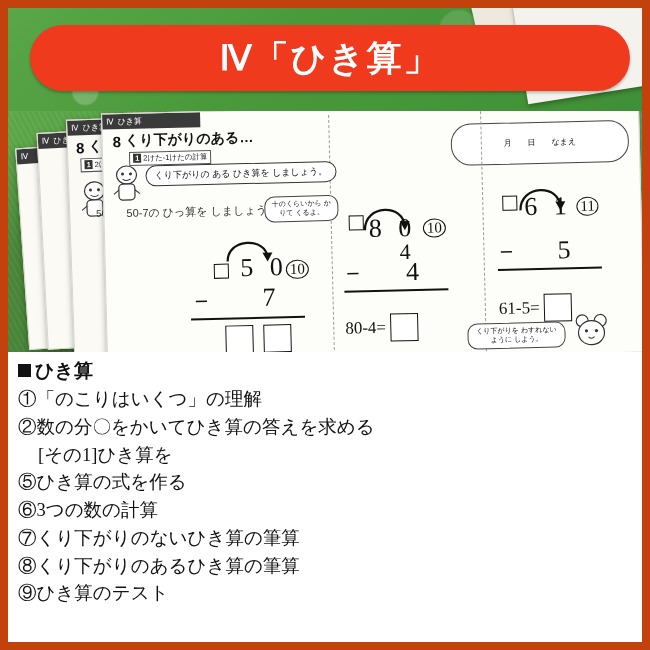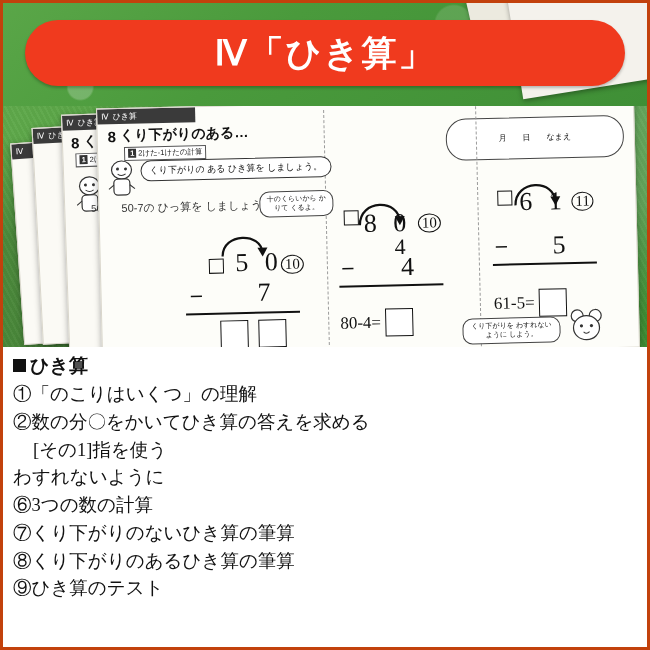--- a/index.html
+++ b/index.html
@@ -11,21 +11,21 @@
     height: 650px;
     font-family: "Liberation Sans", sans-serif;
     background: #ffffff;
     overflow: hidden;
   }
   #page {
     position: relative;
     width: 650px;
     height: 650px;
     box-sizing: border-box;
-    border: 3px solid #c2410c;
+    border: 8px solid #c2410c;
     background: #ffffff;
     overflow: hidden;
   }
 
   
   .banner-area {
     position: absolute;
     left: 0; top: 0;
     width: 644px;
     height: 105px;
@@ -521,22 +521,22 @@
     </div>
   </div>
 
   <div class="list-area">
     <div class="list-head">
       <span class="sq"></span><span>ひき算</span>
     </div>
     <ul class="items">
       <li><span>①「のこりはいくつ」の理解</span></li>
       <li><span>②数の分〇をかいてひき算の答えを求める</span></li>
-      <li class="indent"><span>[その1]指を使う</span></li>
-      <li><span>わすれないように</span></li>
+      <li class="indent"><span>[その1]ひき算を</span></li>
+      <li><span>⑤ひき算の式を作る</span></li>
       <li><span>⑥3つの数の計算</span></li>
       <li><span>⑦くり下がりのないひき算の筆算</span></li>
       <li><span>⑧くり下がりのあるひき算の筆算</span></li>
       <li><span>⑨ひき算のテスト</span></li>
     </ul>
   </div>
 
 </div>
 
 </body></html>

